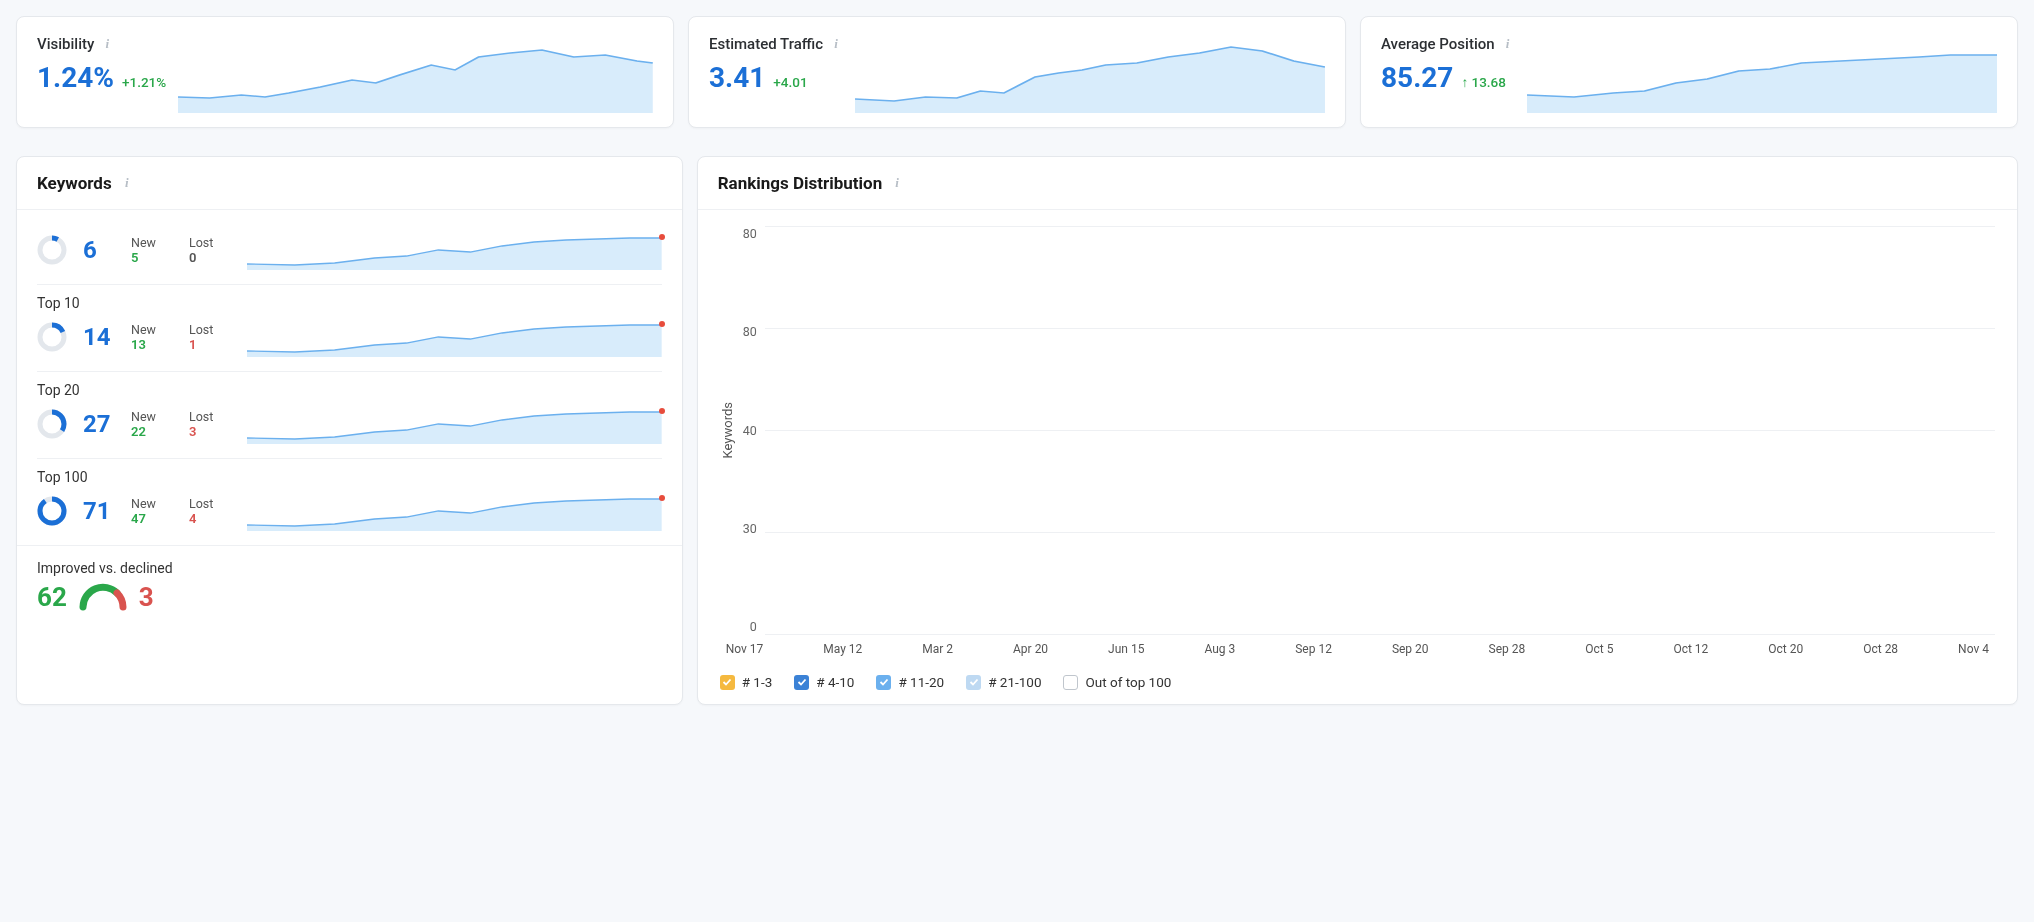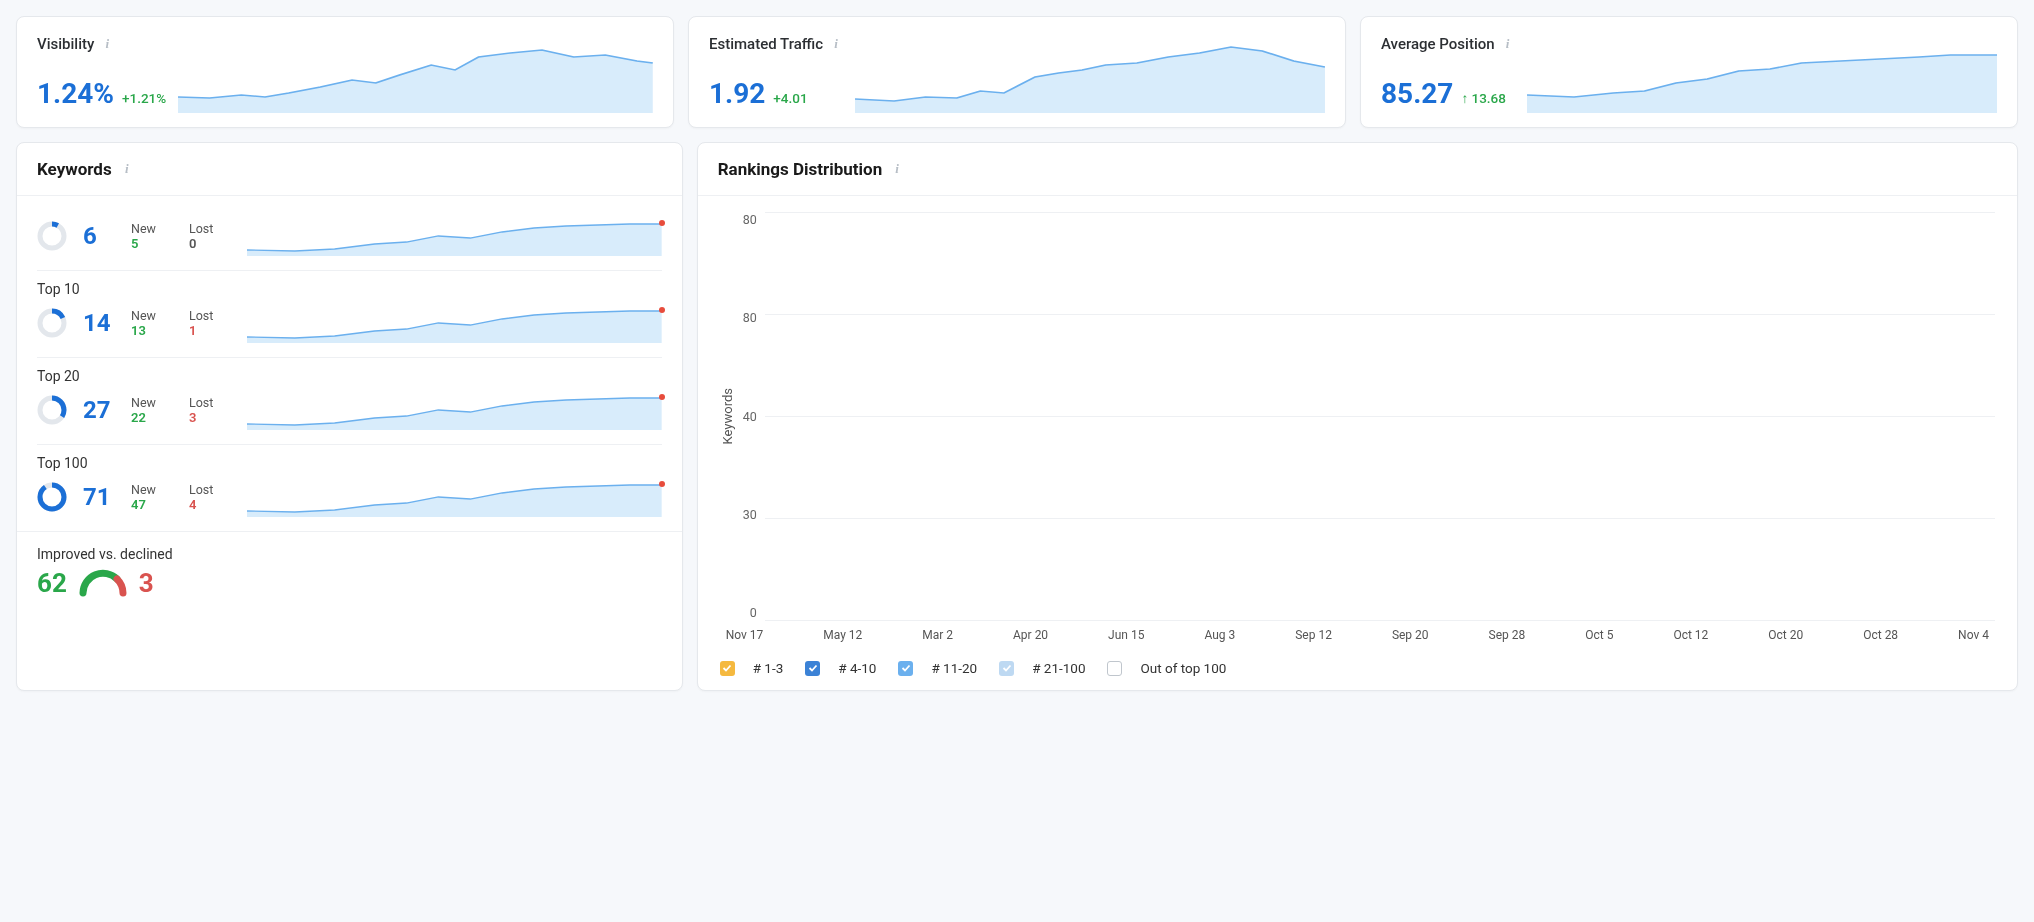--- a/index.html
+++ b/index.html
@@ -3,37 +3,37 @@
 <meta charset="utf-8">
 <style>
   * { box-sizing: border-box; margin: 0; padding: 0; }
   body {
     font-family: -apple-system, BlinkMacSystemFont, "Segoe UI", Roboto, Arial, sans-serif;
     background: #f6f8fb;
     padding: 16px;
     color: #1a1a1a;
   }
   .row { display: flex; gap: 14px; }
-  .row + .row { margin-top: 14px; }
+  .row + .row { margin-top: 28px; }
 
   .card {
     background: #fff;
     border: 1px solid #e5e8ec;
     border-radius: 8px;
     box-shadow: 0 1px 2px rgba(0,0,0,.03);
     flex: 1 1 0;
     min-width: 0;
   }
   .card-pad { padding: 18px 20px 14px; }
 
   
   .metric-card { display: flex; align-items: stretch; }
   .metric-left { flex: 0 0 auto; display: flex; flex-direction: column; justify-content: flex-start; }
   .metric-title { font-size: 15px; font-weight: 500; color: #2c2f33; display: flex; align-items: center; gap: 6px; }
-  .metric-value-row { display: flex; align-items: baseline; gap: 8px; margin-top: 24px; }
+  .metric-value-row { display: flex; align-items: baseline; gap: 8px; margin-top: 8px; }
   .metric-value { font-size: 28px; font-weight: 700; color: #1b6fd6; }
   .metric-delta { font-size: 13.5px; font-weight: 500; color: #2aa74a; }
   .metric-spark { flex: 1; min-width: 0; margin-left: 12px; height: 78px; }
   .info-icon { width: 14px; height: 14px; color: #b7bec6; font-style: italic; font-family: Georgia, serif; font-size: 13px; font-weight: 600; display:inline-flex; align-items:center; justify-content:center; }
   .up-arrow { color: #2aa74a; }
 
   
   .keywords-card { flex: 0 0 33.3%; }
   .panel-title { font-size: 17px; font-weight: 700; display: flex; align-items: center; gap: 8px; padding: 16px 20px; border-bottom: 1px solid #eef0f3; }
   .kw-list { padding: 10px 20px 0; }
@@ -68,21 +68,21 @@
   .chart-area { flex: 1; position: relative; }
   .grid-line { position: absolute; left: 0; right: 0; border-top: 1px solid #eef0f3; }
   .bars { position: absolute; inset: 0; display: flex; align-items: flex-end; gap: 1.5px; padding: 0 2px; }
   .bar-col { flex: 1 1 0; display: flex; flex-direction: column-reverse; min-width: 0; }
   .seg-1 { background: #f5b93f; } 
   .seg-2 { background: #3b82d6; } 
   .seg-3 { background: #6bb0ee; } 
   .seg-4 { background: #bed9f2; } 
   .x-ticks { display: flex; justify-content: space-between; font-size: 12px; color: #555; margin-top: 8px; padding: 0 6px; }
   .legend { display: flex; align-items: center; gap: 22px; margin-top: 18px; font-size: 13.5px; color: #333; }
-  .legend-item { display: flex; align-items: center; gap: 18px; }
+  .legend-item { display: flex; align-items: center; gap: 7px; }
   .legend-box { width: 15px; height: 15px; border-radius: 3px; display:inline-flex; align-items:center; justify-content:center; color:#fff; font-size:11px; font-weight:700;}
   .legend-box.empty { border: 1.5px solid #c0c6cd; background: #fff; }
   .legend-box.lt { background: #bed9f2; color:#bed9f2; }
   .legend-box svg { width:10px; height:10px; }
 </style>
 </head>
 <body>
 
 <div class="row">
   <div class="card card-pad metric-card">
@@ -104,21 +104,21 @@
     </div>
   </div>
 
   <div class="card card-pad metric-card">
     <div class="metric-left">
       <div class="metric-title">
         <span>Estimated Traffic</span>
         <span class="info-icon">i</span>
       </div>
       <div class="metric-value-row">
-        <span class="metric-value">1.92</span>
+        <span class="metric-value">3.41</span>
         <span class="metric-delta">+4.01</span>
       </div>
     </div>
     <div class="metric-spark">
       <svg viewBox="0 0 300 78" preserveAspectRatio="none" width="100%" height="100%">
         <path d="M0,64 L25,66 L45,62 L65,63 L80,56 L95,58 L115,42 L130,38 L145,35 L160,30 L180,28 L200,22 L220,18 L240,12 L260,16 L280,26 L300,32 L300,78 L0,78 Z" fill="#d8ecfb"></path>
         <path d="M0,64 L25,66 L45,62 L65,63 L80,56 L95,58 L115,42 L130,38 L145,35 L160,30 L180,28 L200,22 L220,18 L240,12 L260,16 L280,26 L300,32" fill="none" stroke="#6bb0ee" stroke-width="1.5"></path>
       </svg>
     </div>
   </div>

